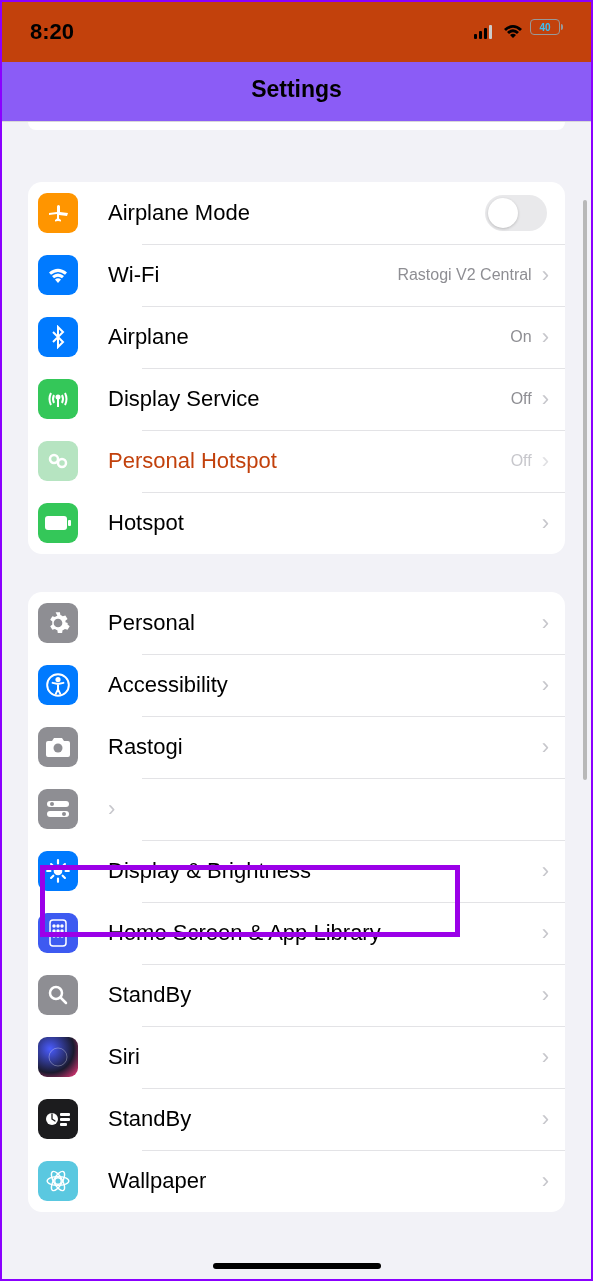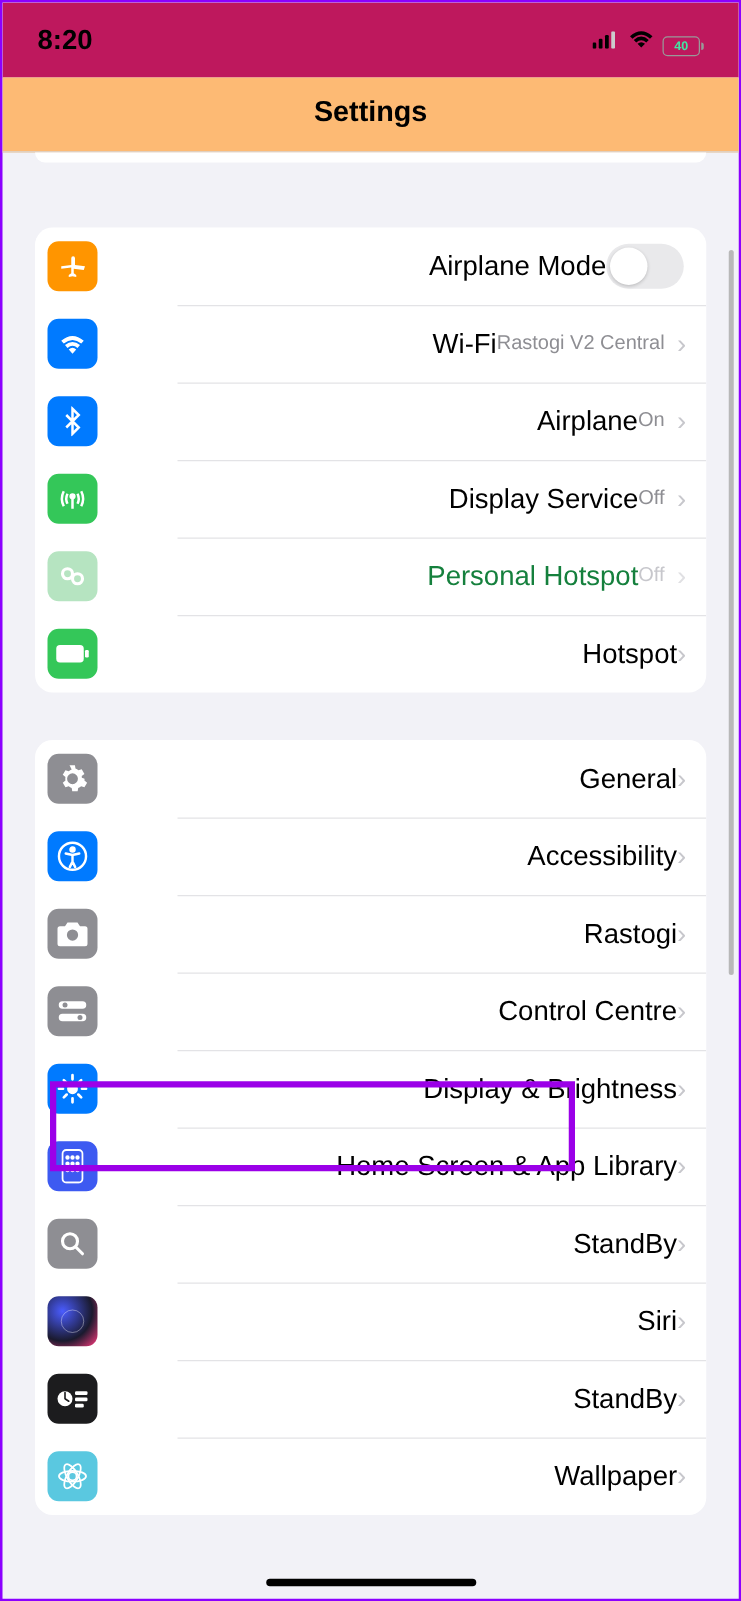--- a/index.html
+++ b/index.html
@@ -13,66 +13,65 @@
       overflow: hidden;
     }
     .status-bar {
       display: flex;
       justify-content: space-between;
       align-items: center;
       height: 60px;
       padding: 0 28px;
       font-weight: 600;
       font-size: 22px;
-      background: #be185d;
-    }
-    .status-right { display: flex; align-items: flex-end; gap: 7px; }
+      background: #c2410c;
+    }
+    .status-right { display: flex; align-items: flex-start; gap: 7px; }
     .nav-header {
       text-align: center;
       padding: 14px 0 18px 0;
       font-size: 23px;
       font-weight: 700;
-      background: #fdba74;
+      background: #8b5cf6;
       border-bottom: 1px solid #d8d8d8;
     }
     .section {
       margin: 38px 26px 0 26px;
       background: #fff;
       border-radius: 14px;
       overflow: hidden;
     }
     .section.first { margin-top: 52px; }
     .row {
       display: flex;
       align-items: center;
       min-height: 62px;
       padding: 0 16px 0 10px;
       position: relative;
-      text-align: right;
     }
     .row-divider {
       position: absolute;
       left: 114px;
       right: 0;
       top: 0;
       height: 1px;
       background: #e3e3e6;
     }
     .icon-wrap {
       width: 40px;
       height: 40px;
       border-radius: 9px;
       margin: 0 30px 0 0;
       display: flex;
       align-items: center;
       justify-content: center;
       flex-shrink: 0;
     }
     .row-label { flex: 1; font-size: 22px; color: #000; }
-    .row-label.dim { color: #15803d; }
+    .row-label.dim { color: #c2410c; }
     .row-value { font-size: 16px; color: #8e8e93; margin-right: 10px; }
     .row-value.dim { color: #c7c7cc; }
     .chevron { color: #c7c7cc; font-size: 22px; font-weight: 400; }
     .toggle {
       width: 62px; height: 36px; background: #e9e9eb; border-radius: 18px;
       position: relative; margin-right: 2px;
     }
     .toggle::after {
       content: ""; position: absolute; left: 3px; top: 3px;
       width: 30px; height: 30px; background: #fff; border-radius: 50%;
@@ -232,21 +231,21 @@
 </div>
 
 <div class="section">
 
   <div class="row">
     <div class="icon-wrap" style="background:#8e8e93">
       <svg width="26" height="26" viewBox="0 0 24 24" fill="#fff">
           <path d="M12 8a4 4 0 1 0 0 8 4 4 0 0 0 0-8zm8.9 4c0 .5 0 .9-.1 1.3l2 1.6-2 3.4-2.4-.8a8 8 0 0 1-2.2 1.3l-.4 2.5h-4l-.4-2.5a8 8 0 0 1-2.2-1.3l-2.4.8-2-3.4 2-1.6c-.1-.4-.1-.8-.1-1.3s0-.9.1-1.3l-2-1.6 2-3.4 2.4.8a8 8 0 0 1 2.2-1.3L9.8 2h4l.4 2.5a8 8 0 0 1 2.2 1.3l2.4-.8 2 3.4-2 1.6c.1.4.1.8.1 1.3z"></path>
         </svg>
     </div>
-    <span class="row-label">General</span>
+    <span class="row-label">Personal</span>
     <span class="chevron">›</span>
   </div>
 
   <div class="row">
     <div class="row-divider"></div>
     <div class="icon-wrap" style="background:#007aff">
       <svg width="26" height="26" viewBox="0 0 24 24" fill="none" stroke="#fff" stroke-width="1.8">
           <circle cx="12" cy="12" r="10"></circle>
           <circle cx="12" cy="7" r="1.5" fill="#fff"></circle>
           <path d="M7 10l5 1 5-1M12 11v5l-2 4M12 16l2 4" stroke-linecap="round"></path>
@@ -271,21 +270,20 @@
   <div class="row">
     <div class="row-divider"></div>
     <div class="icon-wrap" style="background:#8e8e93">
       <svg width="26" height="20" viewBox="0 0 26 20" fill="#fff">
           <rect x="2" y="2" width="22" height="6" rx="3"></rect>
           <circle cx="7" cy="5" r="2" fill="#8e8e93"></circle>
           <rect x="2" y="12" width="22" height="6" rx="3"></rect>
           <circle cx="19" cy="15" r="2" fill="#8e8e93"></circle>
         </svg>
     </div>
-    <span class="row-label">Control Centre</span>
     <span class="chevron">›</span>
   </div>
 
   <div class="row">
     <div class="row-divider"></div>
     <div class="icon-wrap" style="background:#007aff">
       <svg width="26" height="26" viewBox="0 0 24 24" fill="#fff">
           <circle cx="12" cy="12" r="4"></circle>
           <path d="M12 2v3M12 19v3M22 12h-3M5 12H2M18.4 5.6l-2.1 2.1M7.7 16.3l-2.1 2.1M18.4 18.4l-2.1-2.1M7.7 7.7L5.6 5.6" stroke="#fff" stroke-width="2" stroke-linecap="round"></path>
         </svg>

